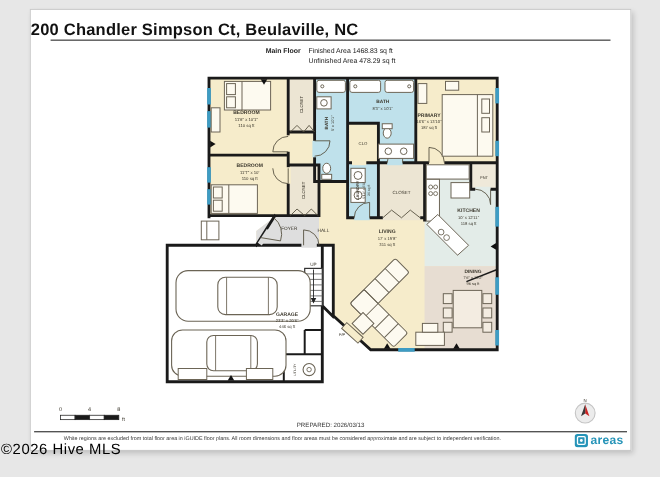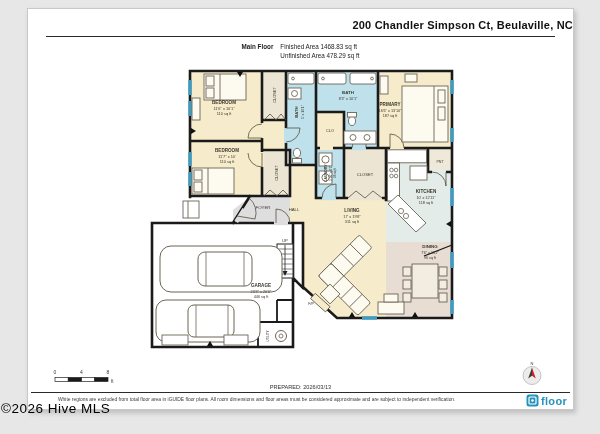--- a/index.html
+++ b/index.html
@@ -1,18 +1,18 @@
 <!DOCTYPE html>
 <html><head>
 <meta charset="utf-8">
 <style>
   html,body{margin:0;padding:0;}
   body{width:600px;height:434px;background:#e7e7e7;font-family:"Liberation Sans",sans-serif;position:relative;overflow:hidden;}
   .page{position:absolute;left:27px;top:8px;width:545px;height:400px;background:#ffffff;border:1px solid #c9c9c9;box-shadow:2px 3px 5px rgba(0,0,0,.18);}
-  .title{position:absolute;left:0;right:0;top:10px;text-align:right;font-size:11px;font-weight:bold;color:#111;letter-spacing:.2px;}
+  .title{position:absolute;left:0;right:0;top:10px;text-align:left;font-size:15px;font-weight:bold;color:#111;letter-spacing:.2px;}
   .title-rule{position:absolute;left:18px;right:18px;top:27px;border:none;border-top:1.6px solid #2a2a2a;margin:0;}
   .subhead{position:absolute;left:0;right:0;top:33px;display:flex;justify-content:center;gap:7px;font-size:6.3px;color:#222;}
   .subhead .floor{font-weight:bold;padding-top:1px;}
   .subhead .areas div{line-height:9px;}
   svg.plan{position:absolute;left:0;top:0;width:600px;height:434px;}
   .prepared{position:absolute;left:0;right:0;top:375px;text-align:center;font-size:5.6px;color:#333;}
   .footer-rule{position:absolute;left:3px;right:3px;top:383px;border-top:1.6px solid #2a2a2a;}
   .disclaimer{position:absolute;left:30px;top:388px;font-size:4.9px;color:#3a3a3a;}
   .brand{position:absolute;right:6px;top:385px;display:flex;align-items:center;gap:2px;}
   .brand .brand-text{font-size:11px;font-weight:bold;color:#2694b8;letter-spacing:.3px;}
@@ -35,21 +35,21 @@
   </div>
   <div class="prepared">PREPARED: 2026/03/13</div>
   <div class="footer-rule"></div>
   <div class="disclaimer">White regions are excluded from total floor area in iGUIDE floor plans. All room dimensions and floor areas must be considered approximate and are subject to independent verification.</div>
   <div class="brand">
     <svg width="13" height="13" viewBox="0 0 13 13">
       <rect x="0.5" y="0.5" width="12" height="12" rx="2.5" fill="#2694b8"></rect>
       <rect x="3" y="3" width="7" height="7" rx="1" fill="none" stroke="#ffffff" stroke-width="1.2"></rect>
       <circle cx="6.5" cy="6.5" r="1.3" fill="#ffffff"></circle>
     </svg>
-    <span class="brand-text">floor</span>
+    <span class="brand-text">areas</span>
   </div>
 </div>
 
 <svg class="plan" viewBox="0 0 600 434">
 
   <polygon fill="#f6eccb" points="190,71 452,71 452,318 337,318 303,287 303,223 233,223 233,210 250,197 190,197"></polygon>
   <rect x="286" y="71" width="30" height="94" fill="#bfe1eb"></rect>
   <rect x="316" y="71" width="62" height="77" fill="#bfe1eb"></rect>
   <rect x="316" y="112" width="28" height="36" fill="#f6eccb"></rect>
   <rect x="316" y="148" width="28" height="50" fill="#bfe1eb"></rect>

